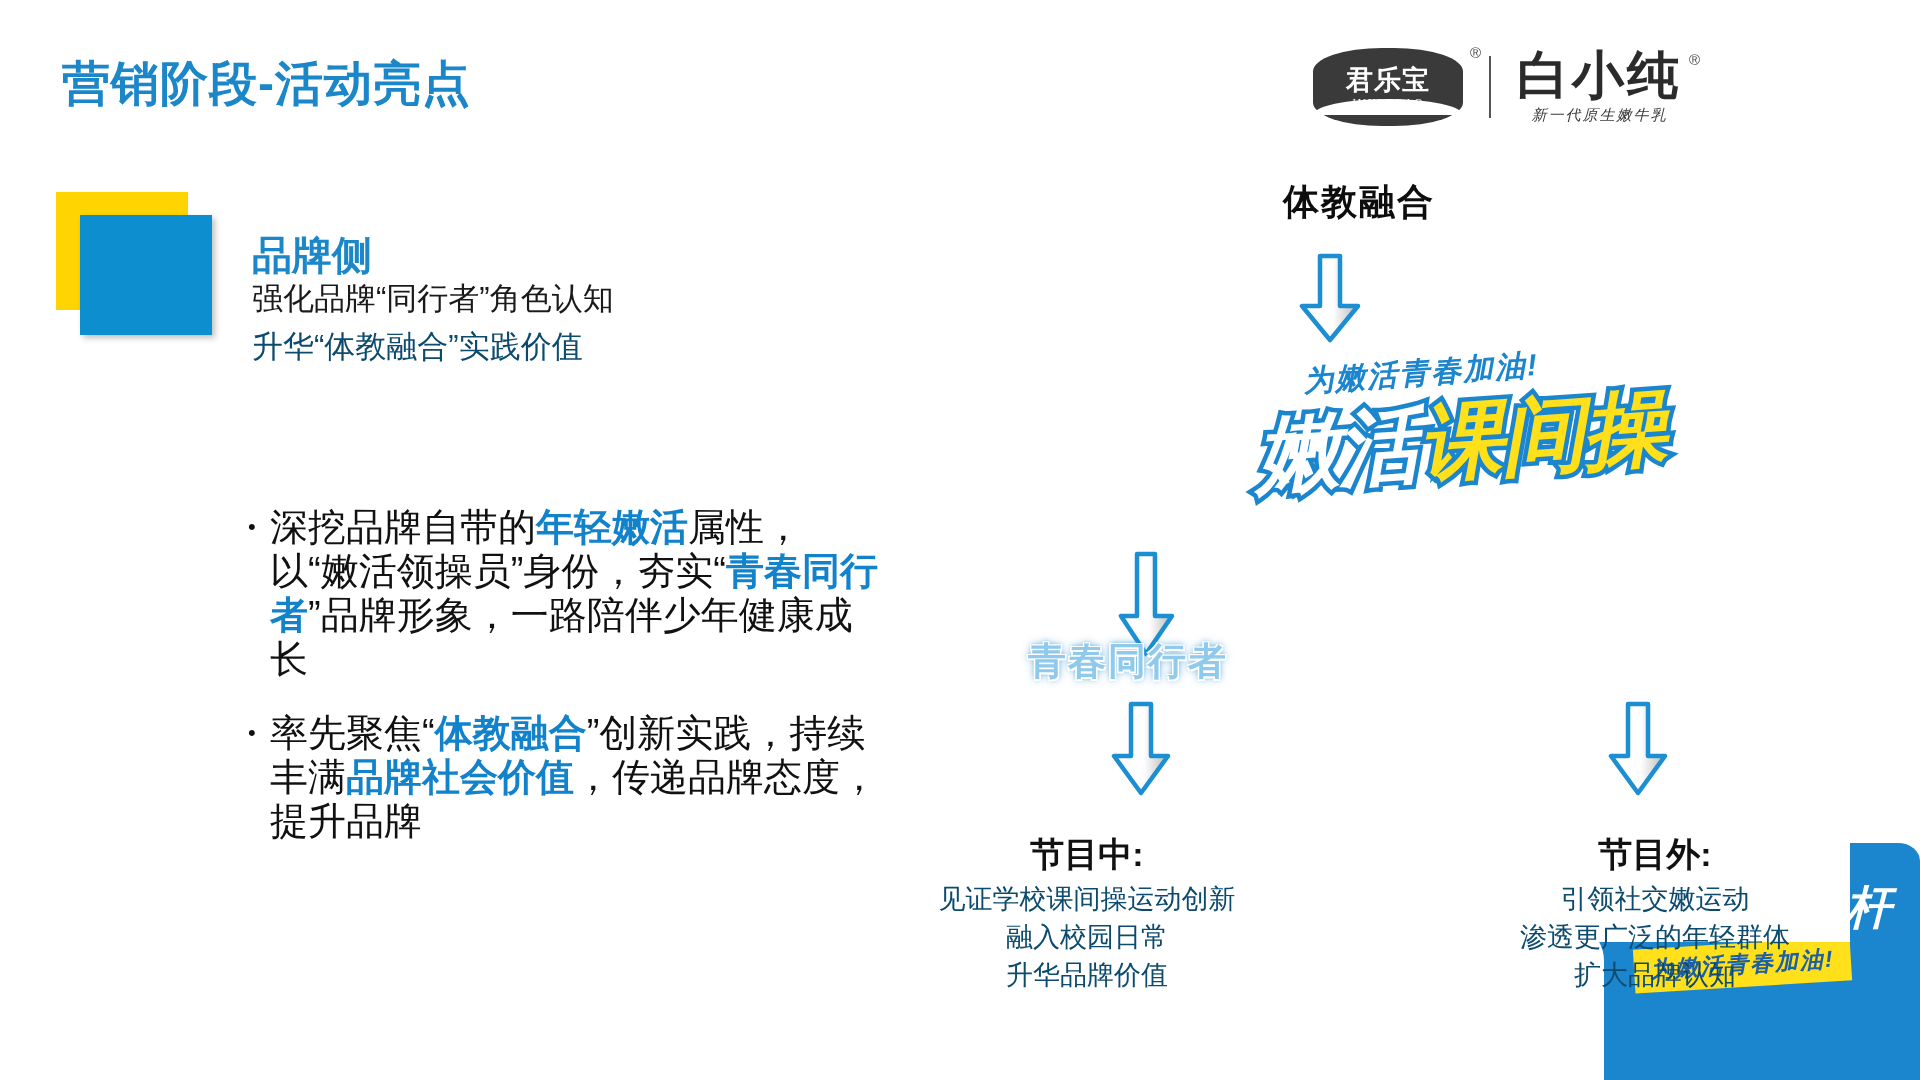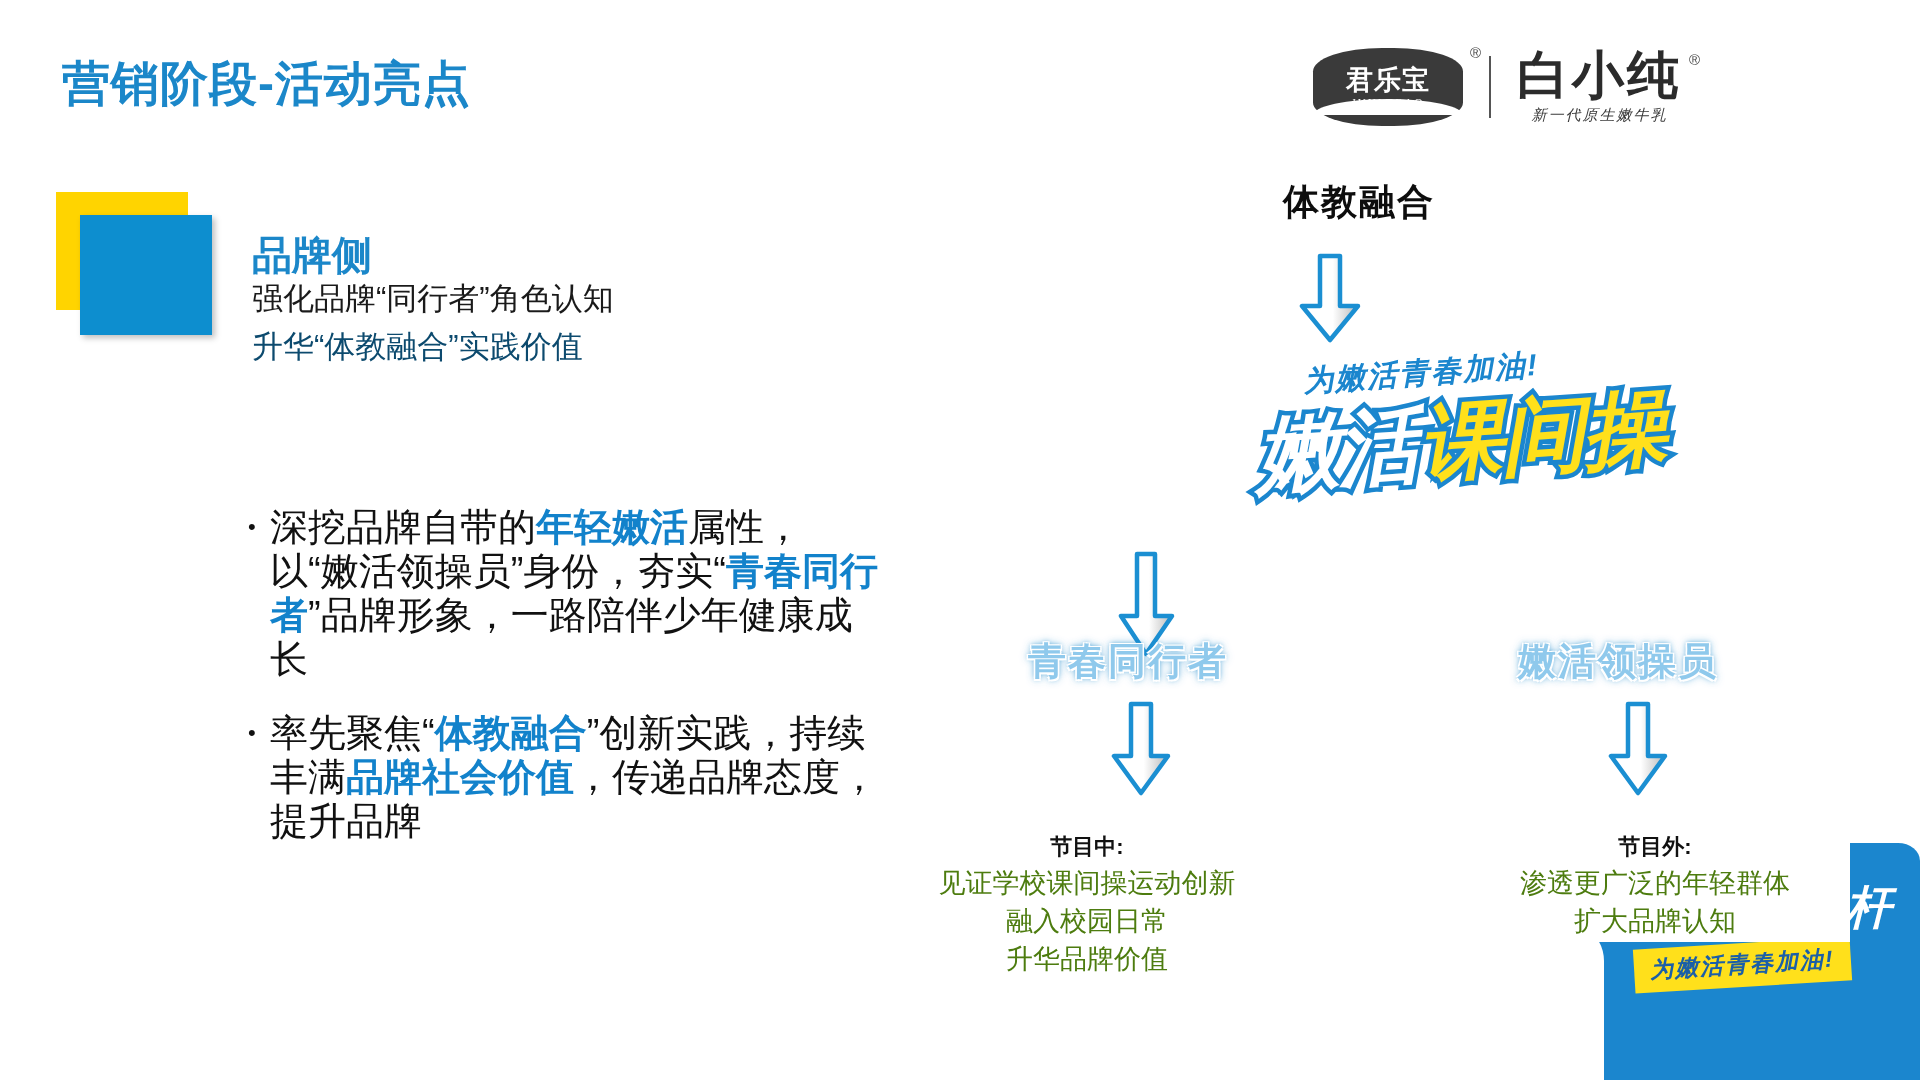--- a/index.html
+++ b/index.html
@@ -91,22 +91,22 @@
     color:#8fc9ec; letter-spacing:2px; white-space:nowrap;
     text-shadow: 0 0 2px #fff, -1.5px -1.5px 0 #ffffff, 1.5px -1.5px 0 #ffffff,
                  -1.5px 1.5px 0 #ffffff, 1.5px 1.5px 0 #ffffff,
                  0 0 9px rgba(43,146,208,.85), 0 0 4px rgba(43,146,208,.7);
   }
   .mid-left  { left:1028px; top:636px; }
   .mid-right { left:1518px; top:636px; }
 
   
   .bot-block { position:absolute; text-align:center; width:400px; }
-  .bot-head { font-size:22px; font-weight:bold; color:#111; margin-bottom:2px; }
-  .bot-line { font-size:27px; color:#4d7c0f; line-height:38px; white-space:nowrap; }
+  .bot-head { font-size:34px; font-weight:bold; color:#111; margin-bottom:2px; }
+  .bot-line { font-size:27px; color:#0c4a6e; line-height:38px; white-space:nowrap; }
   .bot-left  { left:887px; top:832px; }
   .bot-right { left:1455px; top:832px; }
 
   
   .banner {
     position:absolute; left:1540px; top:843px; width:380px; height:237px;
     background:#1b86ce; overflow:hidden;
     border-top-left-radius:62px 48px; border-top-right-radius:22px 18px;
   }
   .banner-notch {
@@ -201,21 +201,20 @@
         <stop offset="0%" stop-color="#ffffff"></stop>
             <stop offset="55%" stop-color="#ffffff"></stop>
         <stop offset="100%" stop-color="#b9b9b9"></stop>
           </linearGradient>
         </defs>
       <polygon points="19,4 37,4 37,66 54,66 28,104 3,66 19,66" fill="url(#ag2)" stroke="#1b8fd2" stroke-width="4.5" stroke-linejoin="round"></polygon>
     </svg>
   </div>
 
   <div class="mid-label mid-left">青春同行者</div>
-  <div class="mid-label mid-right">嫩活领操员</div>
 
   <div class="arrow" style="left:1110px; top:700px;">
     <svg width="62" height="98" viewBox="0 0 62 98">
       <defs>
           <linearGradient id="ag3" x1="0" y1="0" x2="1" y2="0">
         <stop offset="0%" stop-color="#ffffff"></stop>
             <stop offset="55%" stop-color="#ffffff"></stop>
         <stop offset="100%" stop-color="#b9b9b9"></stop>
           </linearGradient>
         </defs>
@@ -245,17 +244,18 @@
 
   <div class="bot-block bot-left">
     <div class="bot-head">节目中:</div>
     <div class="bot-line">见证学校课间操运动创新</div>
     <div class="bot-line">融入校园日常</div>
     <div class="bot-line">升华品牌价值</div>
   </div>
 
   <div class="bot-block bot-right">
     <div class="bot-head">节目外:</div>
+    <div class="bot-line">引领社交嫩运动</div>
     <div class="bot-line">渗透更广泛的年轻群体</div>
     <div class="bot-line">扩大品牌认知</div>
   </div>
 
 </div>
 
 </body></html>

